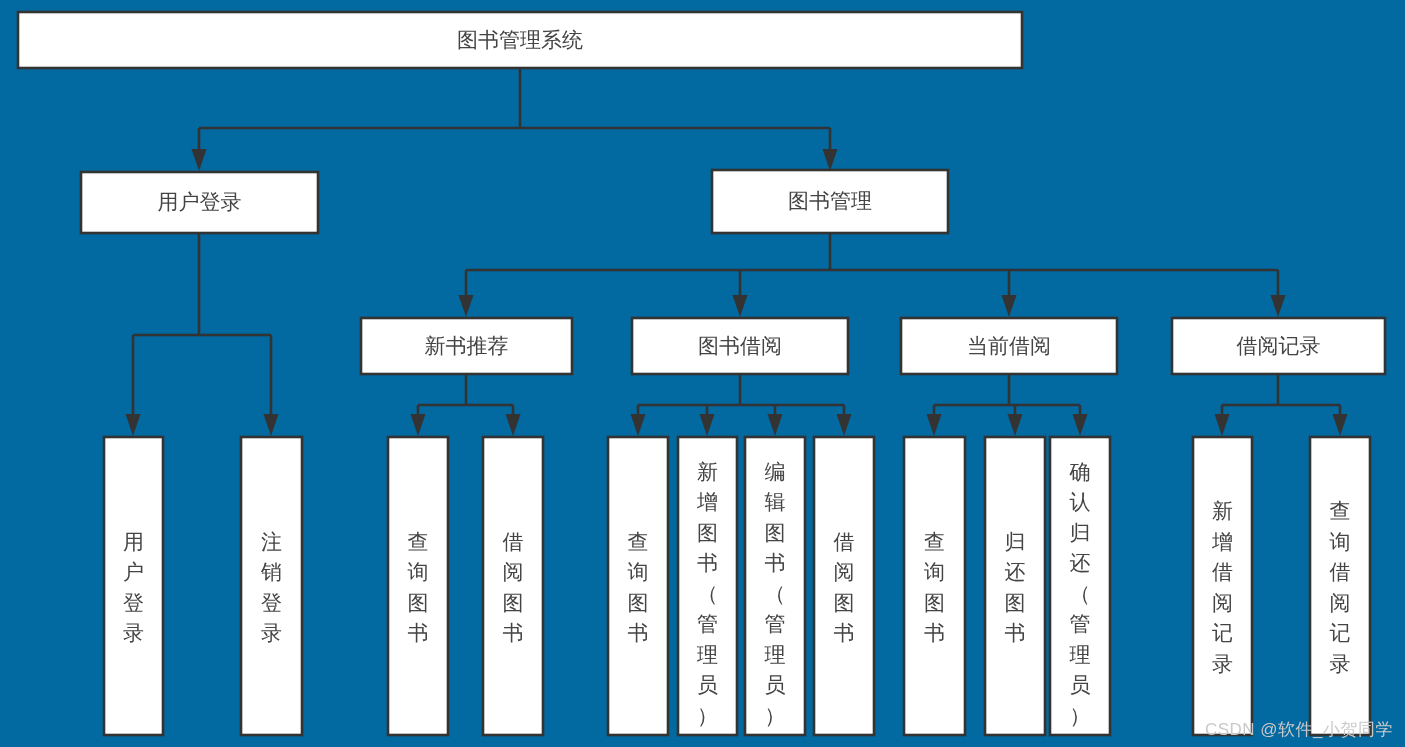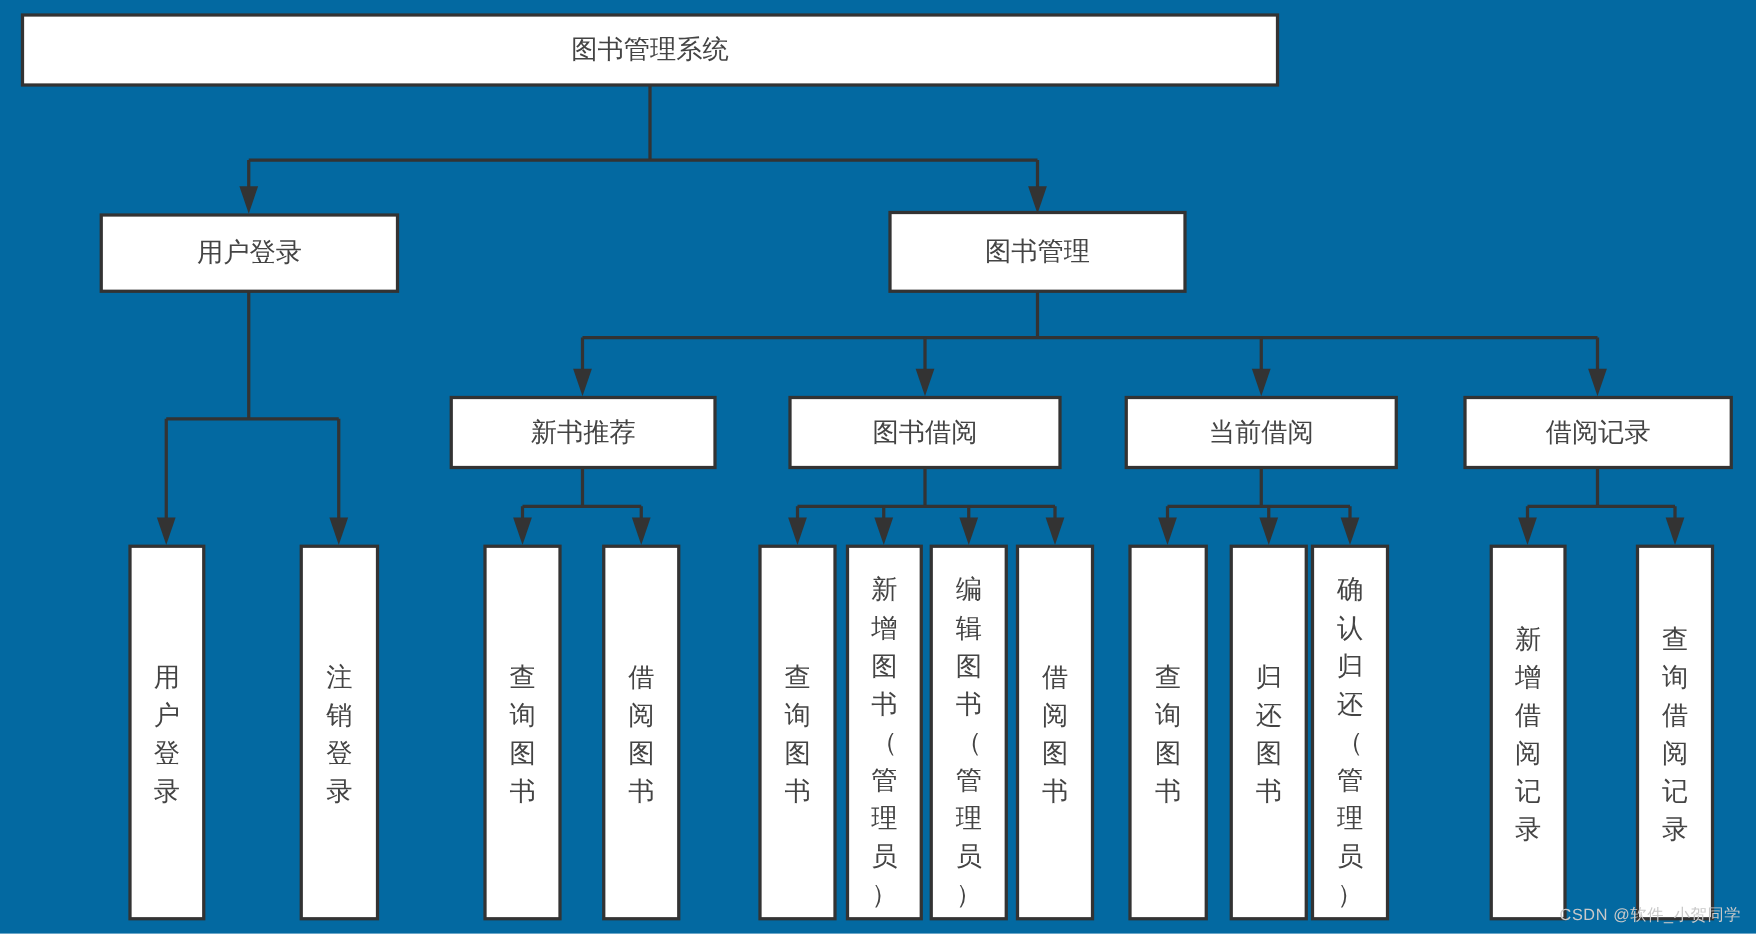--- a/index.html
+++ b/index.html
@@ -52,21 +52,21 @@
     fill: #444444;
     font-family: "Liberation Sans", "DejaVu Sans", sans-serif;
     font-size: 21px;
     text-anchor: middle;
   }
   .watermark-text {
     position: absolute;
     right: 12px;
     bottom: 6px;
     font-family: "Liberation Sans", "DejaVu Sans", sans-serif;
-    font-size: 13px;
+    font-size: 17px;
     color: #c9c9c9;
     white-space: nowrap;
     letter-spacing: 0.5px;
     user-select: none;
   }
 </style>
 </head>
 <body>
 
 <div id="diagram-root">

